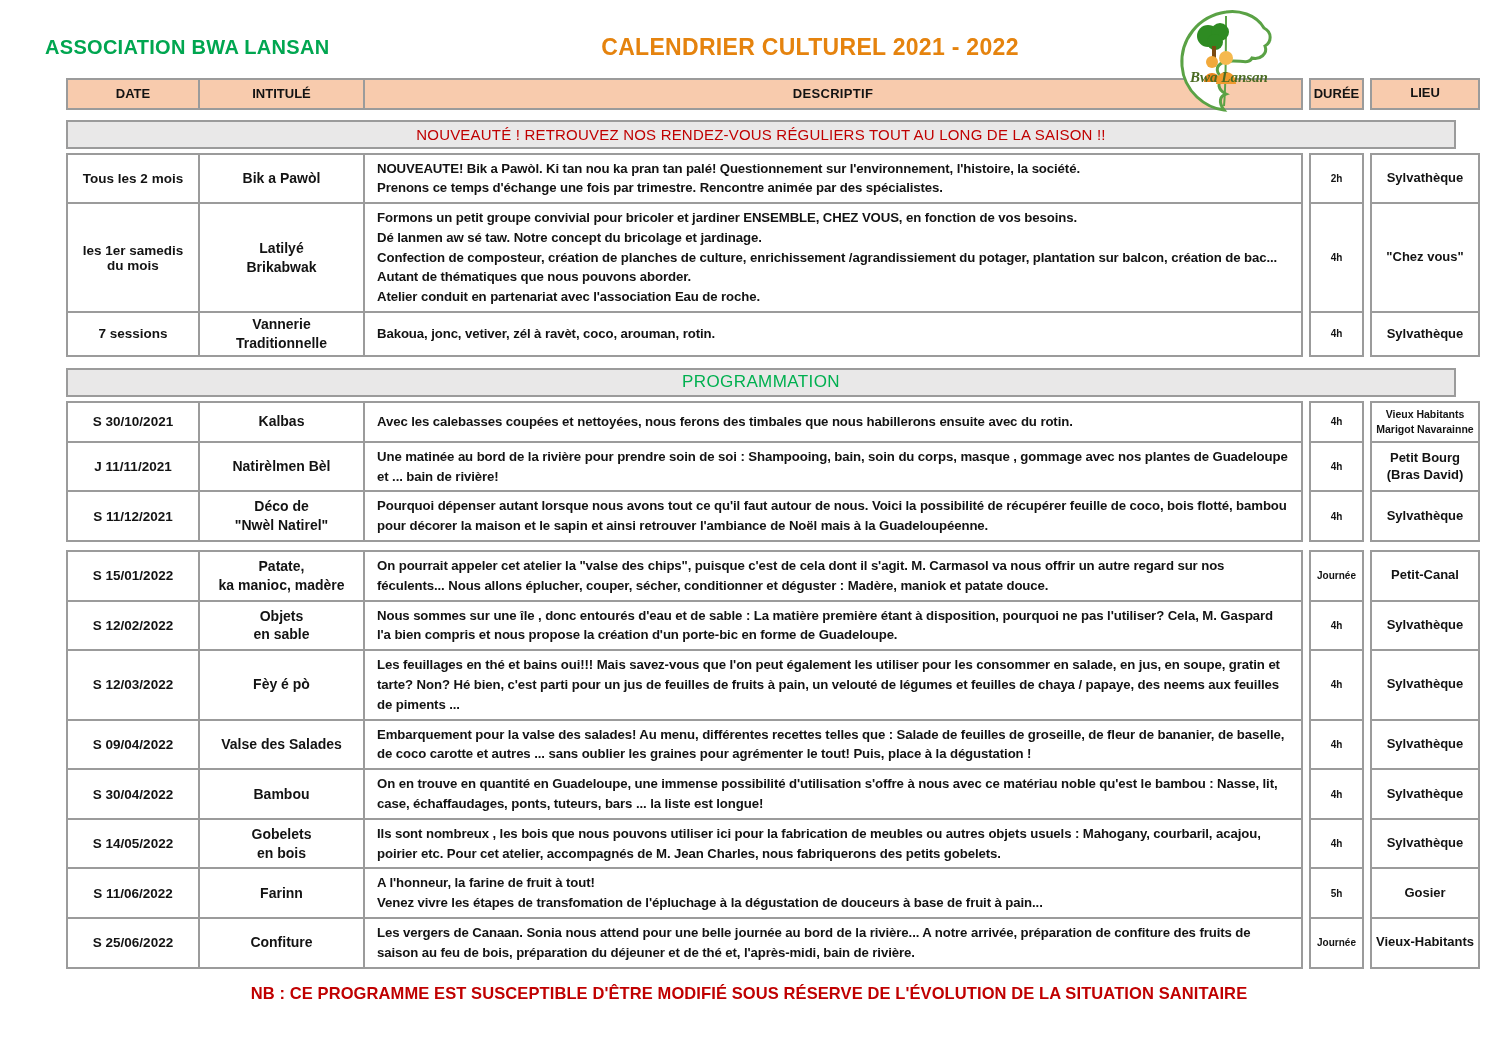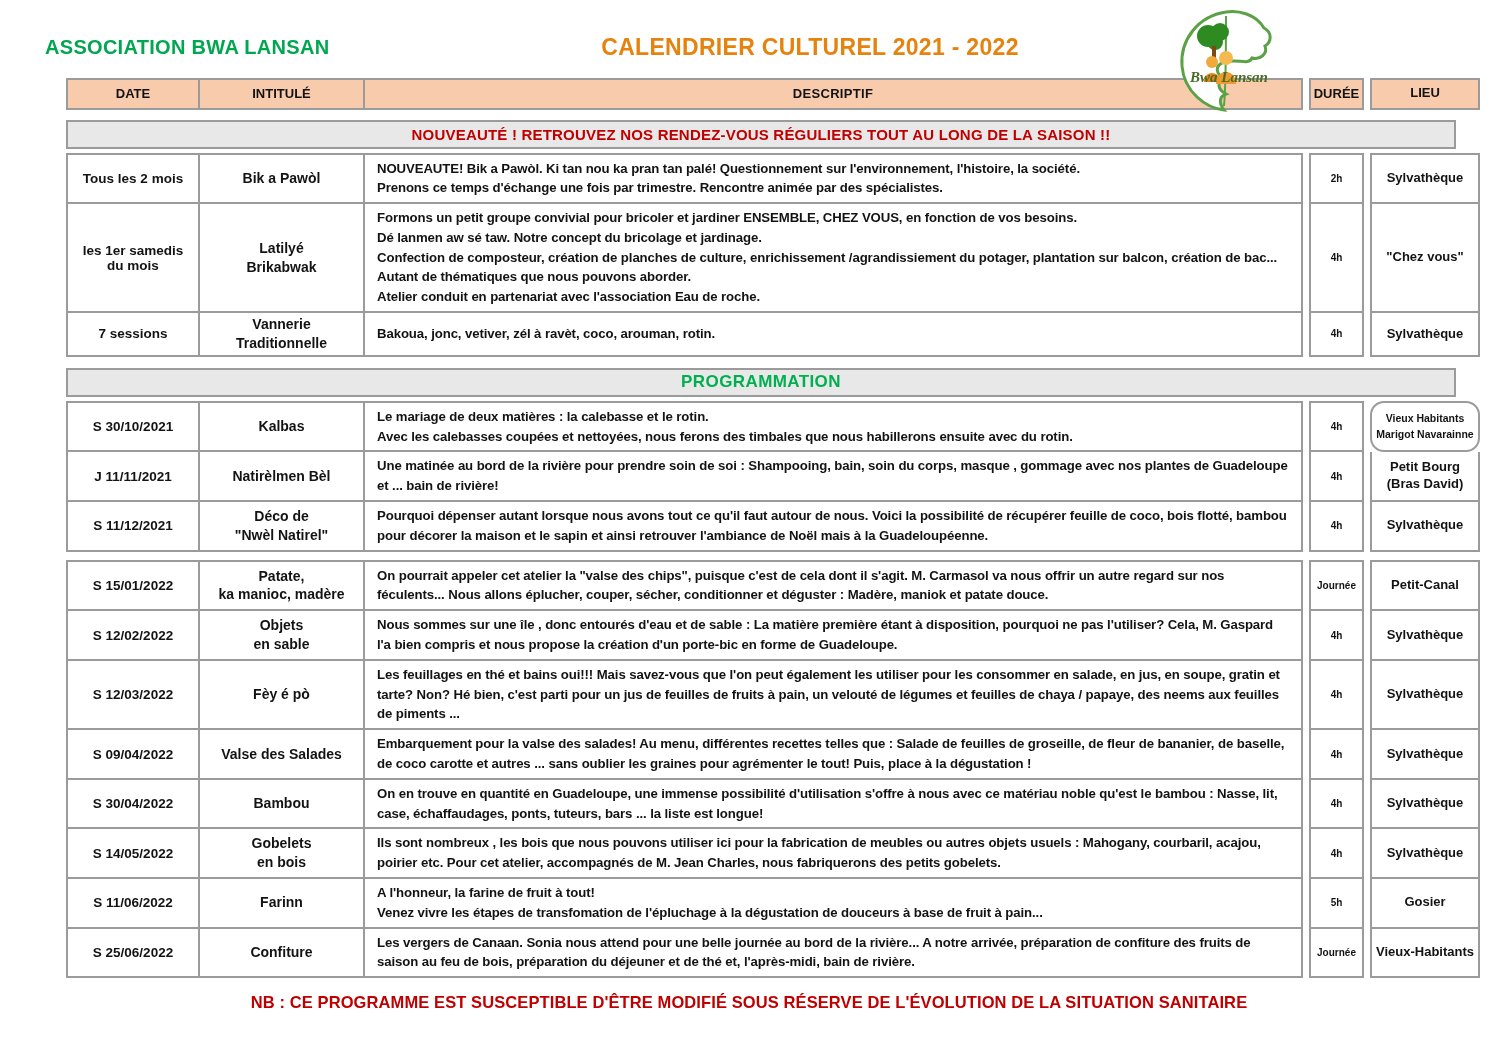--- a/index.html
+++ b/index.html
@@ -34,33 +34,33 @@
   .c-title,.c-desc{border-left:0;}
   .sp{background:#fff;border:0;}
   .tgroup .trow + .trow .cell{border-top:0;}
 
   .c-date{font-size:13.5px;font-weight:bold;}
   .c-title{font-size:14px;font-weight:bold;line-height:1.35;}
   .c-desc{align-items:flex-start;text-align:left;padding:4px 12px;
     font-size:13.2px;font-weight:600;line-height:1.5;letter-spacing:-0.1px;}
   .c-dur{font-size:10px;font-weight:bold;padding:2px 1px;}
   .c-lieu{font-size:13px;font-weight:bold;line-height:1.3;}
-  .c-lieu.tiny{font-size:10.5px;line-height:1.45;border-radius:14px;}
+  .c-lieu.tiny{font-size:10.5px;line-height:1.45;}
 
   
   .theadrow{min-height:27px;}
   .theadrow .cell{background:var(--peach);font-size:13px;font-weight:bold;
     justify-content:center;}
   .theadrow .c-desc{align-items:center;text-align:center;font-size:13px;
     font-weight:bold;letter-spacing:.3px;}
 
   
   .banner{border:2.5px solid var(--border);background:var(--bargray);
     min-height:29px;display:flex;align-items:center;justify-content:center;
-    font-weight:bold;}
+    font-weight:normal;}
   .banner-red{margin-top:10px;color:var(--red);font-size:15px;letter-spacing:.2px;}
   .banner-green{margin-top:11px;color:var(--progreen);font-size:17px;letter-spacing:.4px;}
   .gap4{margin-top:4px;}
   .gap8{margin-top:8px;}
 
   .footnote{margin-top:15px;width:1414px;margin-left:42px;text-align:center;
     color:var(--red);font-size:16.5px;font-weight:bold;letter-spacing:.1px;}
 </style>
 </head>
 <body>
@@ -176,21 +176,20 @@
 
     <div class="tgroup gap4" id="group-prog-a">
         <div class="trow">
           <div class="cell c-date">
             <div class="ln">S 30/10/2021</div>
           </div>
           <div class="cell c-title">
             <div class="ln">Kalbas</div>
           </div>
           <div class="cell c-desc">
-            <div class="ln">Le mariage de deux matières : la calebasse et le rotin.</div>
             <div class="ln">Avec les calebasses coupées et nettoyées, nous ferons des timbales que nous habillerons ensuite avec du rotin.</div>
           </div>
           <div class="sp"></div>
           <div class="cell c-dur">
             <div class="ln">4h</div>
           </div>
           <div class="sp"></div>
           <div class="cell c-lieu tiny">
             <div class="ln">Vieux Habitants</div>
             <div class="ln">Marigot Navarainne</div>

